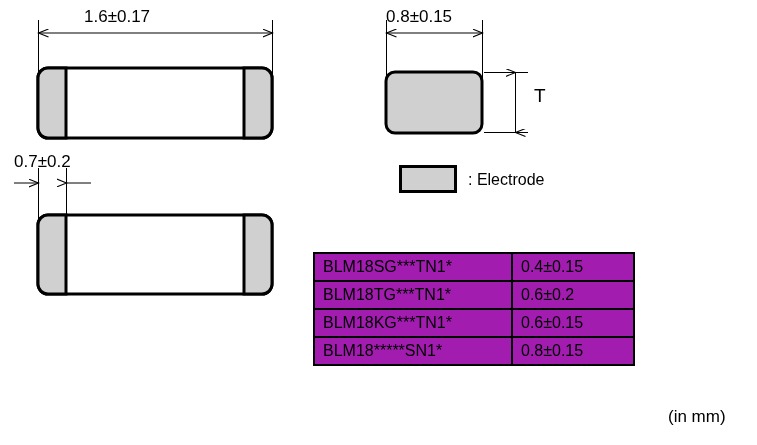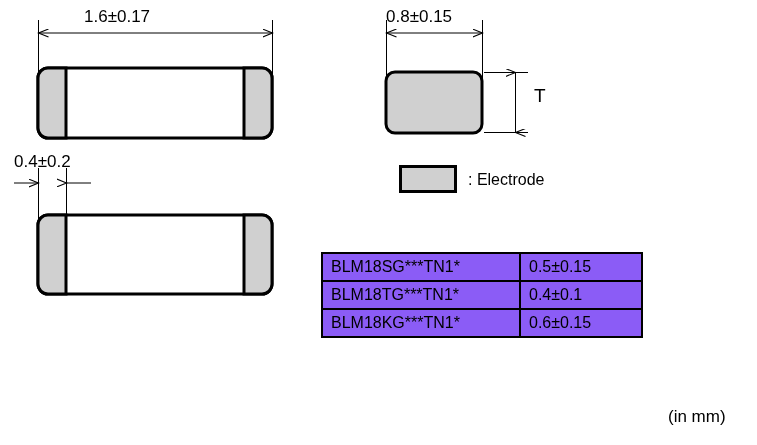--- a/index.html
+++ b/index.html
@@ -54,22 +54,21 @@
     background: #d0d0d0;
     border: 3px solid #000000;
     box-sizing: border-box;
   }
   
   #spec-table {
     position: absolute;
     left: 313px; top: 252px;
     border-collapse: collapse;
     border: 2px solid #000;
-    background: #8b5cf6;
-    margin-left: 8px;
+    background: #a21caf;
   }
   #spec-table td {
     border: 2px solid #000;
     font-size: 16px;
     line-height: 18px;
     height: 26px;
     padding: 0 8px;
     white-space: nowrap;
     color: #000;
   }
@@ -134,39 +133,43 @@
     <rect x="386" y="72" width="96" height="61" rx="9" ry="9" fill="#d0d0d0" stroke="#000000" stroke-width="3"></rect>
 
     <line x1="484" y1="72.5" x2="528" y2="72.5" stroke="#000" stroke-width="1"></line>
     <line x1="484" y1="132.5" x2="528" y2="132.5" stroke="#000" stroke-width="1"></line>
     <line x1="515.5" y1="72.5" x2="515.5" y2="132.5" stroke="#000" stroke-width="1" marker-start="url(#arrowU)" marker-end="url(#arrowD)"></line>
   </g>
 </svg>
 
 <div class="dim-label" id="label-length">1.6±0.17</div>
 
-<div class="dim-label" id="label-electrode-w">0.4±0.2</div>
+<div class="dim-label" id="label-electrode-w">0.7±0.2</div>
 
 <div class="dim-label" id="label-width">0.8±0.15</div>
 
 <div class="dim-label" id="label-thickness">T</div>
 
 <div id="legend-swatch"></div>
 <div id="legend-text">: Electrode</div>
 
 <table id="spec-table">
   <tbody>
     <tr>
       <td class="part">BLM18SG***TN1*</td>
-      <td class="thick">0.5±0.15</td>
+      <td class="thick">0.4±0.15</td>
     </tr>
     <tr>
       <td class="part">BLM18TG***TN1*</td>
-      <td class="thick">0.4±0.1</td>
+      <td class="thick">0.6±0.2</td>
     </tr>
     <tr>
       <td class="part">BLM18KG***TN1*</td>
       <td class="thick">0.6±0.15</td>
+    </tr>
+    <tr>
+      <td class="part">BLM18*****SN1*</td>
+      <td class="thick">0.8±0.15</td>
     </tr>
   </tbody>
 </table>
 
 <div id="units-note">(in mm)</div>
 
 </body></html>

